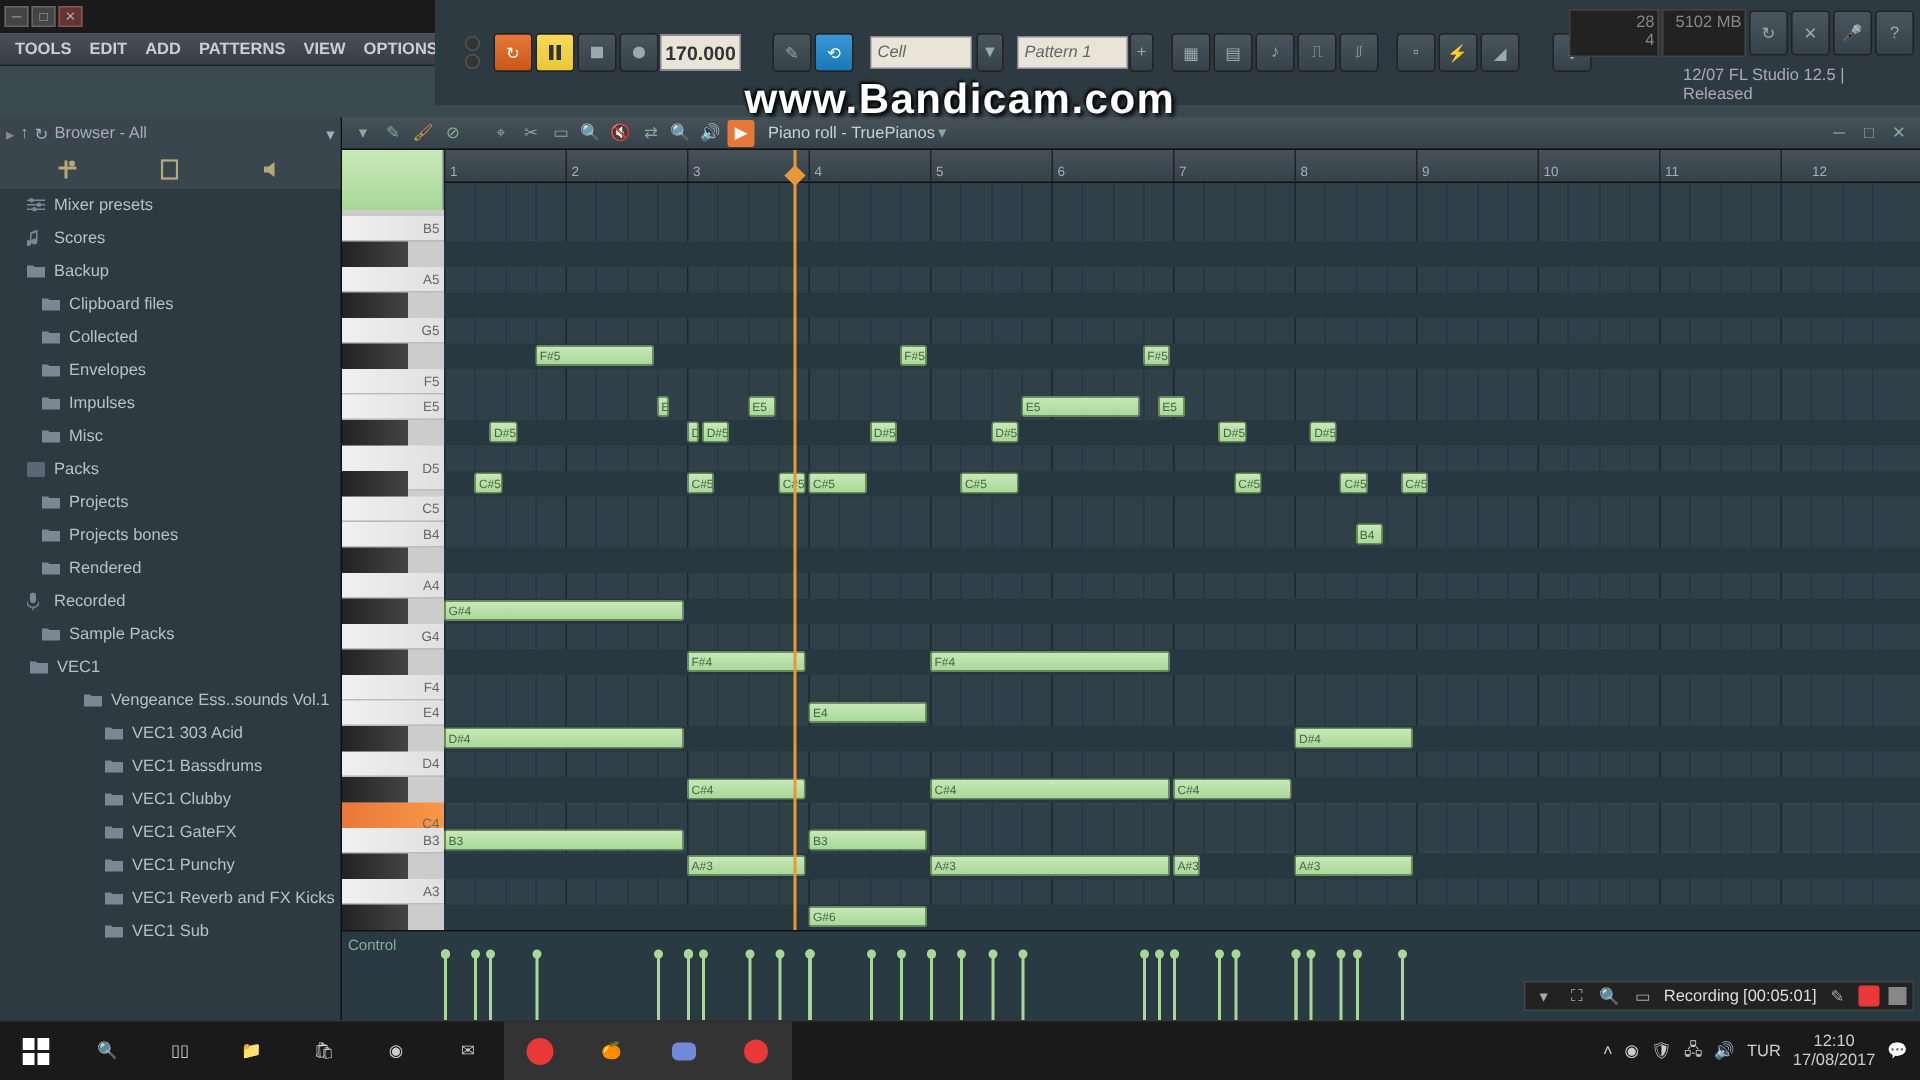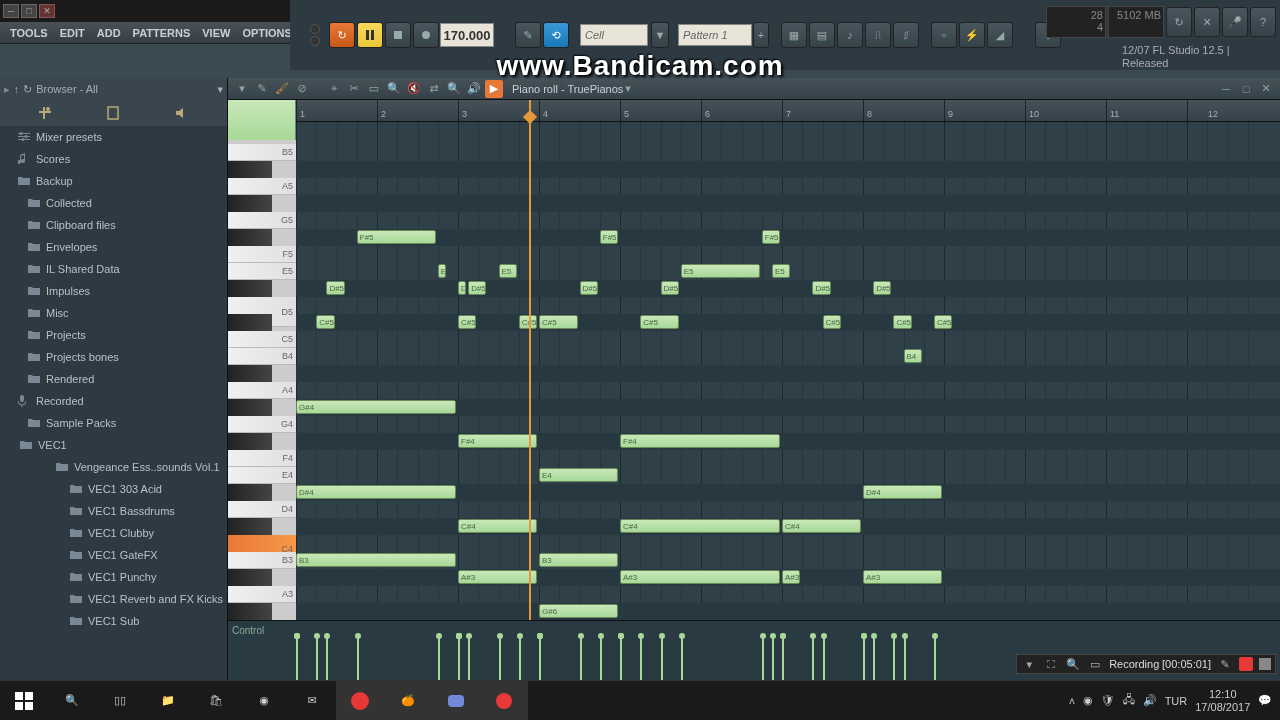--- a/index.html
+++ b/index.html
@@ -222,61 +222,61 @@
               </svg>
             </span>
             <span>Backup</span>
           </div>
           <div class="bitem d1">
             <span class="ic">
               <svg width="12" height="10">
                 <path d="M0 1h4l1 1h7v7H0z" fill="#7a8896"></path>
               </svg>
             </span>
+            <span>Clipboard files</span>
+          </div>
+          <div class="bitem d1">
+            <span class="ic">
+              <svg width="12" height="10">
+                <path d="M0 1h4l1 1h7v7H0z" fill="#7a8896"></path>
+              </svg>
+            </span>
             <span>Collected</span>
           </div>
           <div class="bitem d1">
             <span class="ic">
               <svg width="12" height="10">
                 <path d="M0 1h4l1 1h7v7H0z" fill="#7a8896"></path>
               </svg>
             </span>
-            <span>Clipboard files</span>
-          </div>
-          <div class="bitem d1">
-            <span class="ic">
-              <svg width="12" height="10">
-                <path d="M0 1h4l1 1h7v7H0z" fill="#7a8896"></path>
-              </svg>
-            </span>
             <span>Envelopes</span>
           </div>
           <div class="bitem d1">
             <span class="ic">
               <svg width="12" height="10">
                 <path d="M0 1h4l1 1h7v7H0z" fill="#7a8896"></path>
               </svg>
             </span>
-            <span>IL Shared Data</span>
-          </div>
-          <div class="bitem d1">
-            <span class="ic">
-              <svg width="12" height="10">
-                <path d="M0 1h4l1 1h7v7H0z" fill="#7a8896"></path>
-              </svg>
-            </span>
             <span>Impulses</span>
           </div>
           <div class="bitem d1">
             <span class="ic">
               <svg width="12" height="10">
                 <path d="M0 1h4l1 1h7v7H0z" fill="#7a8896"></path>
               </svg>
             </span>
             <span>Misc</span>
+          </div>
+          <div class="bitem d0">
+            <span class="ic">
+              <svg width="12" height="10">
+                <rect width="12" height="10" rx="1" fill="#5a6876"></rect>
+              </svg>
+            </span>
+            <span>Packs</span>
           </div>
           <div class="bitem d1">
             <span class="ic">
               <svg width="12" height="10">
                 <path d="M0 1h4l1 1h7v7H0z" fill="#7a8896"></path>
               </svg>
             </span>
             <span>Projects</span>
           </div>
           <div class="bitem d1">

